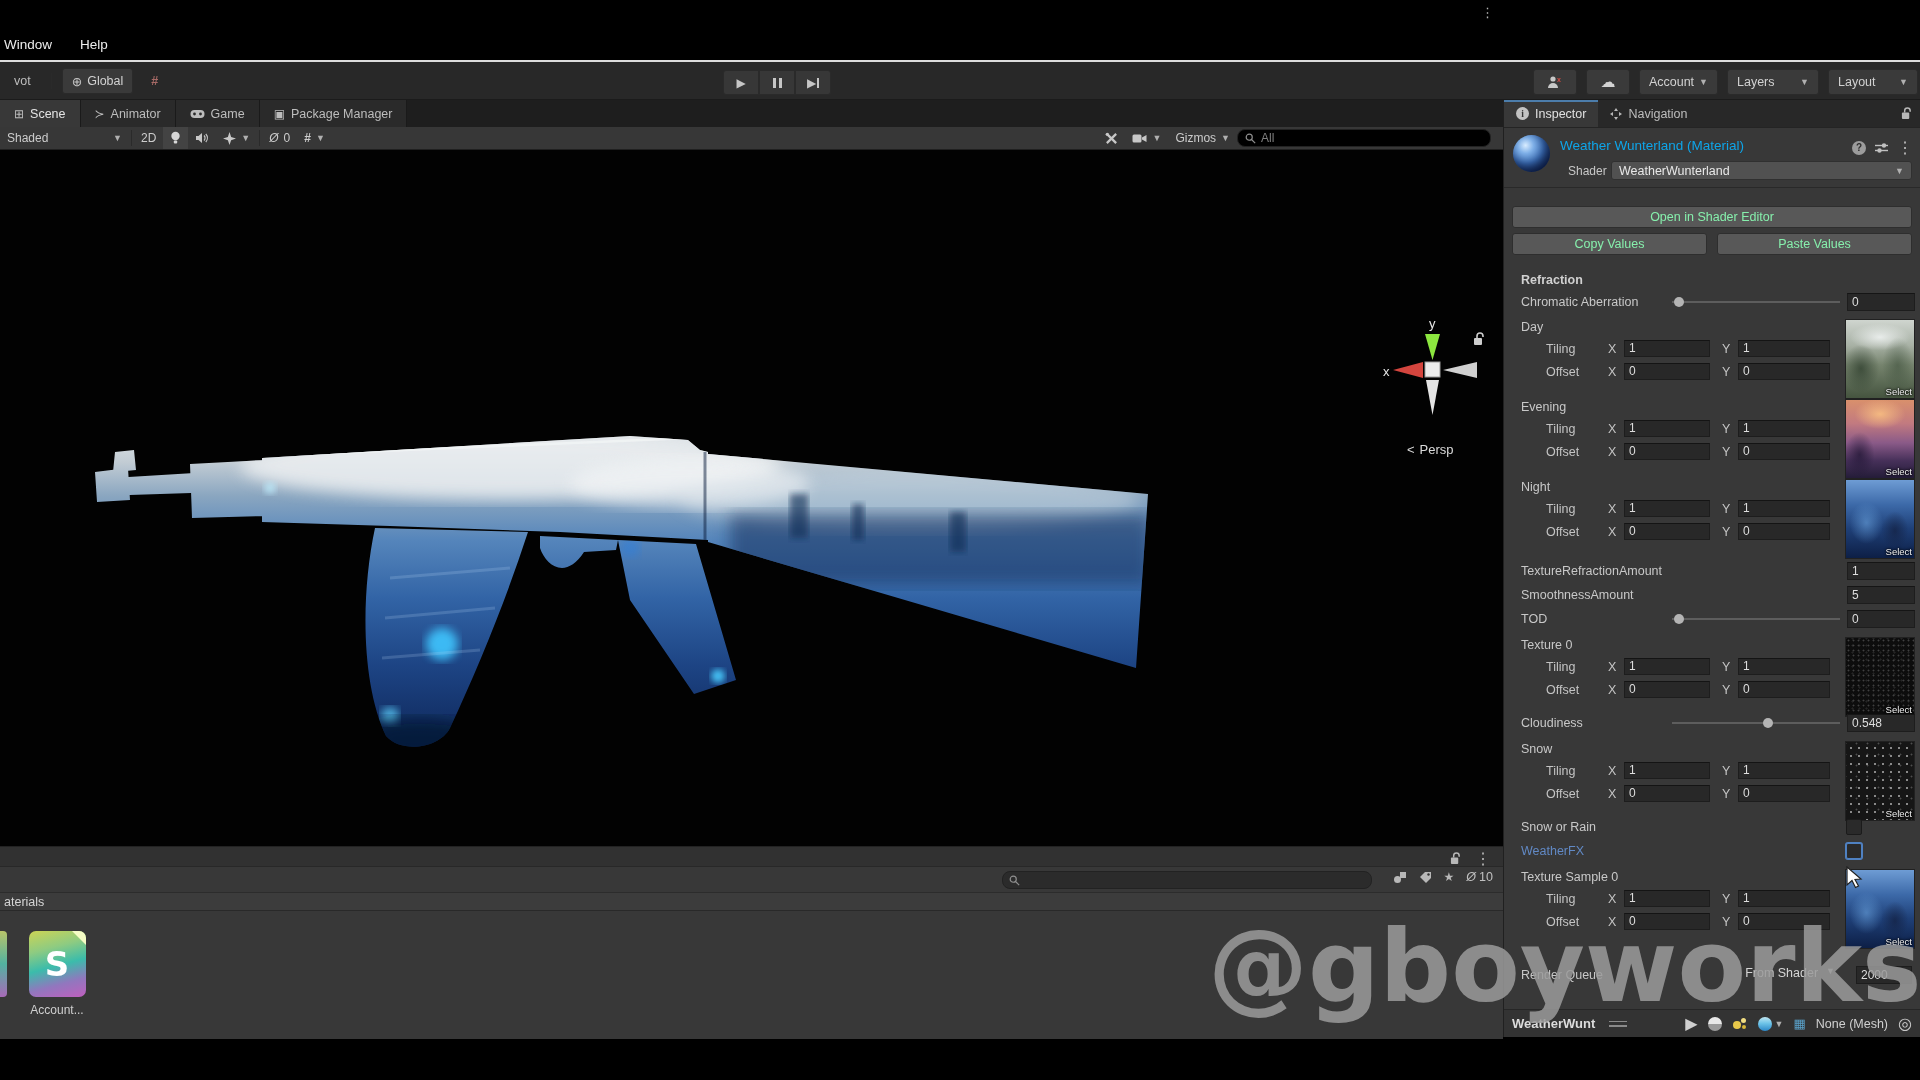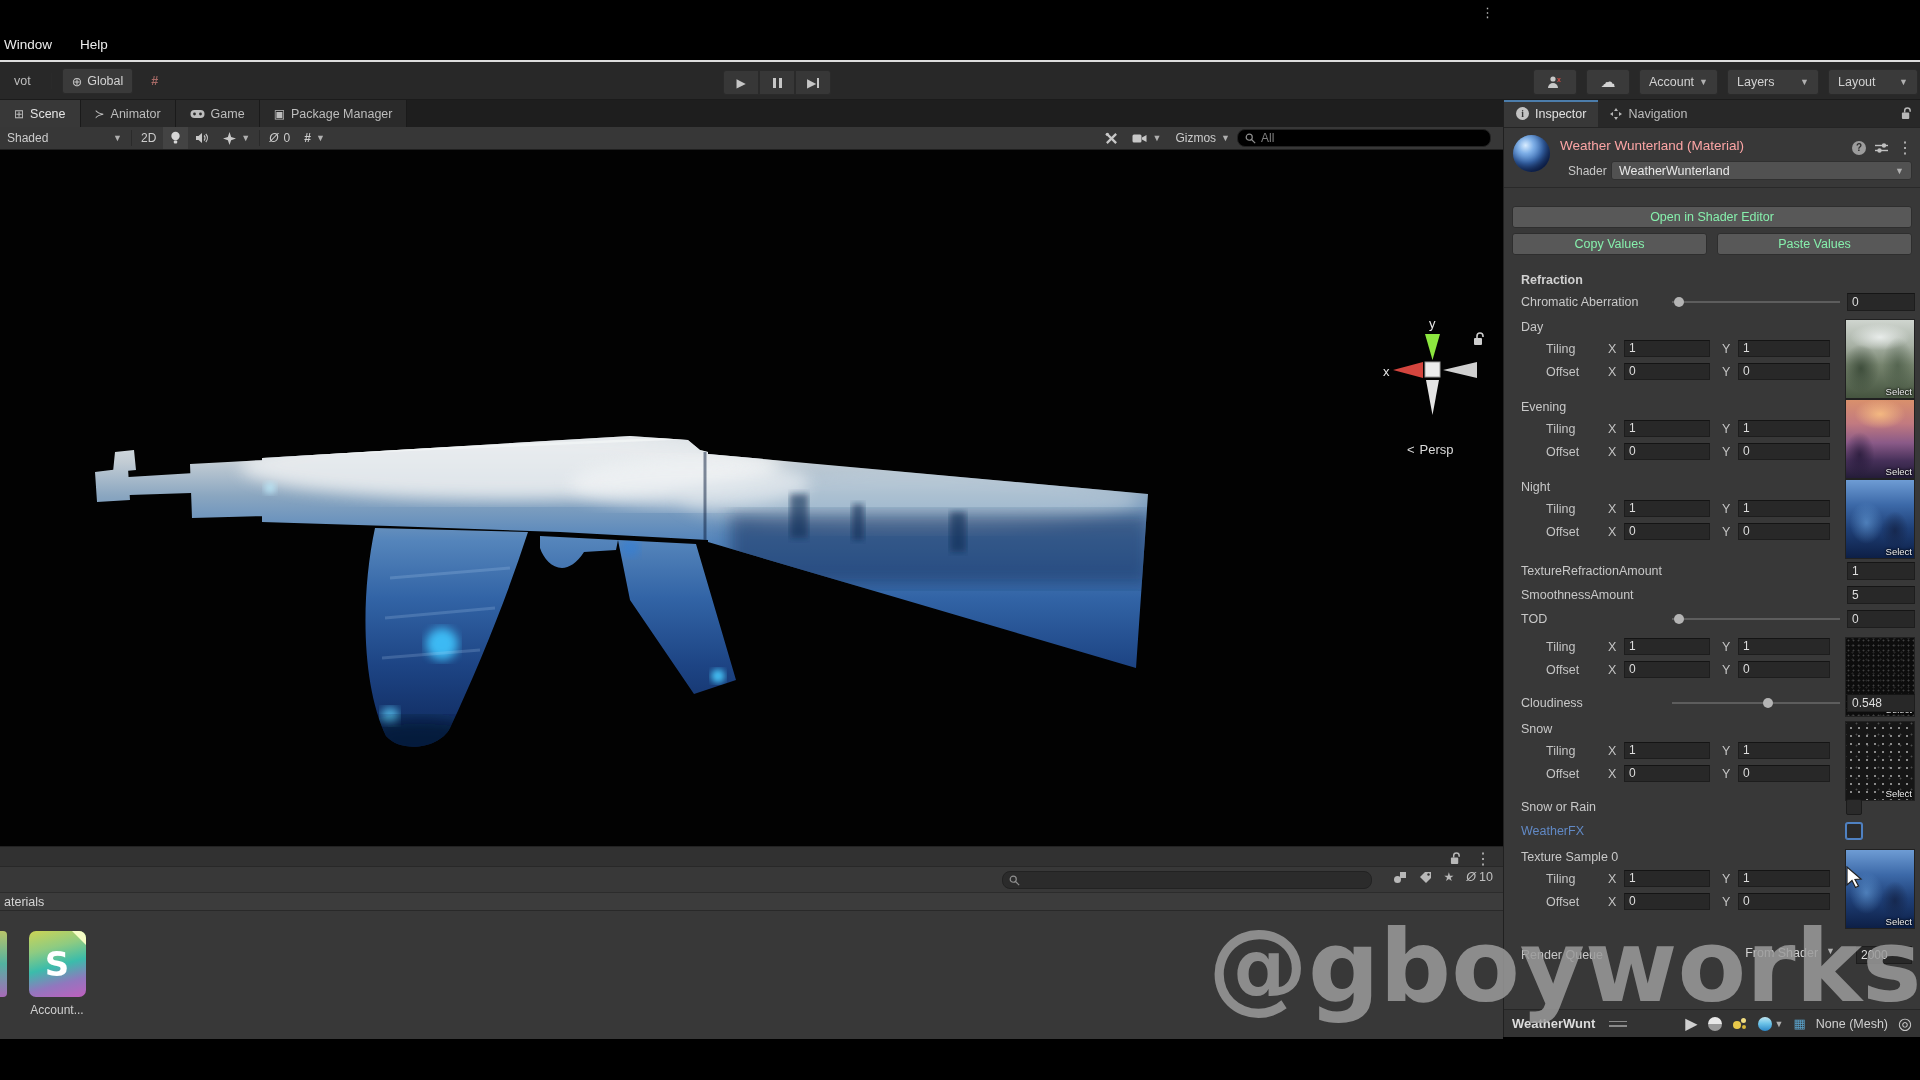--- a/index.html
+++ b/index.html
@@ -35,21 +35,21 @@
   
   .insp{left:1503px;top:100px;width:417px;height:937px;background:#383838;border-left:1px solid #202020;box-sizing:border-box;}
   .insp-tabs{height:27px;background:#282828;display:flex;align-items:stretch;border-bottom:1px solid #242424;}
   .itab{display:flex;align-items:center;gap:6px;padding:0 12px;font-size:12.5px;color:#bdbdbd;}
   .itab.active{background:#383838;color:#e0e0e0;box-shadow:inset 0 2px 0 #4c7dab;}
   .circle-i{width:13px;height:13px;border-radius:50%;background:#c2c2c2;color:#333;font-size:9.5px;font-weight:bold;display:flex;align-items:center;justify-content:center;font-family:"Liberation Serif",serif;}
   .insp-header{position:relative;height:59px;background:#383838;border-bottom:1px solid #292929;}
   .mat-ball{position:absolute;left:9px;top:7px;width:37px;height:37px;border-radius:50%;
     background:radial-gradient(circle at 34% 28%,#d8ecff 0%,#7fb0e8 22%,#3a6cb4 50%,#16356e 78%,#0a1f47 100%);
     box-shadow:inset -4px -6px 10px rgba(0,0,20,.5);}
-  .mat-title{position:absolute;left:56px;top:10px;font-size:13.5px;color:#fca5a5;}
+  .mat-title{position:absolute;left:56px;top:10px;font-size:13.5px;color:#0ea5e9;}
   .hdr-icons{position:absolute;right:7px;top:10px;display:flex;gap:9px;align-items:center;color:#c0c0c0;}
   .help-c{width:14px;height:14px;border-radius:50%;background:#9c9c9c;color:#2e2e2e;font-size:10px;font-weight:bold;display:flex;align-items:center;justify-content:center;}
   .shader-row-label{position:absolute;left:56px;top:36px;font-size:12px;color:#c8c8c8;margin-left:8px;}
   .shader-dd{position:absolute;left:107px;right:8px;top:33px;height:19px;background:#515151;border:1px solid #303030;border-radius:3px;color:#e8e8e8;font-size:12.5px;display:flex;align-items:center;padding:0 7px;box-sizing:border-box;}
   .shader-dd .chev{margin-left:auto;}
   .insp-body{position:relative;padding-top:14px;font-size:12.5px;color:#c8c8c8;}
   .u-btn{height:20px;background:#585858;border:1px solid #2e2e2e;border-radius:3px;color:#86efac;font-size:12.5px;display:flex;align-items:center;justify-content:center;}
   #btn-open{margin:4px 8px 0;}
   .btn-row{display:flex;gap:10px;margin:5px 8px 0;}
   .btn-row .u-btn{flex:1;}
@@ -557,20 +557,21 @@
       <div class="prop-row">
         <span>TOD</span>
         <span class="slider">
           <span class="track"></span>
           <span class="handle" style="left:4%;"></span>
         </span>
         <span class="val-box">0</span>
       </div>
 
       <div class="tex-block">
+        <div class="tex-title">Texture 0</div>
         <div class="st-row">
           <span class="st-label">Tiling</span>
           <span class="axis">X</span>
           <span class="mini-input">1</span>
           <span class="axis y">Y</span>
           <span class="mini-input w2">1</span>
         </div>
         <div class="st-row">
           <span class="st-label">Offset</span>
           <span class="axis">X</span>

